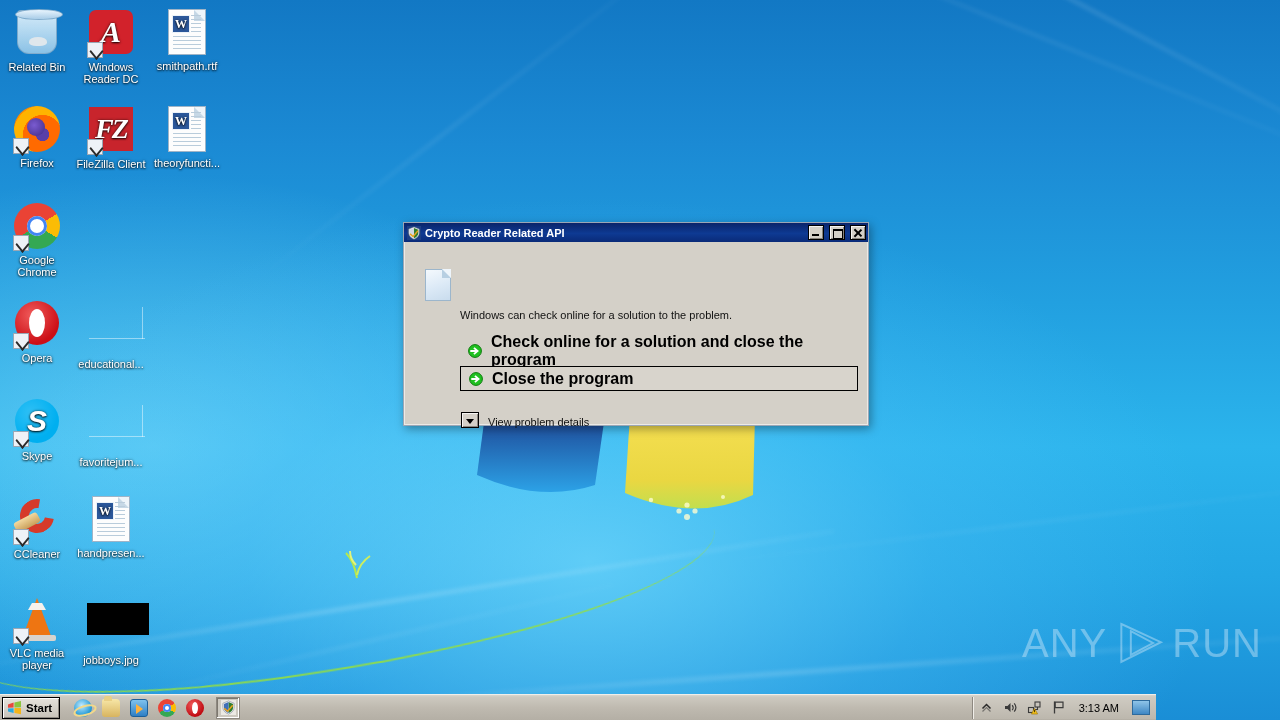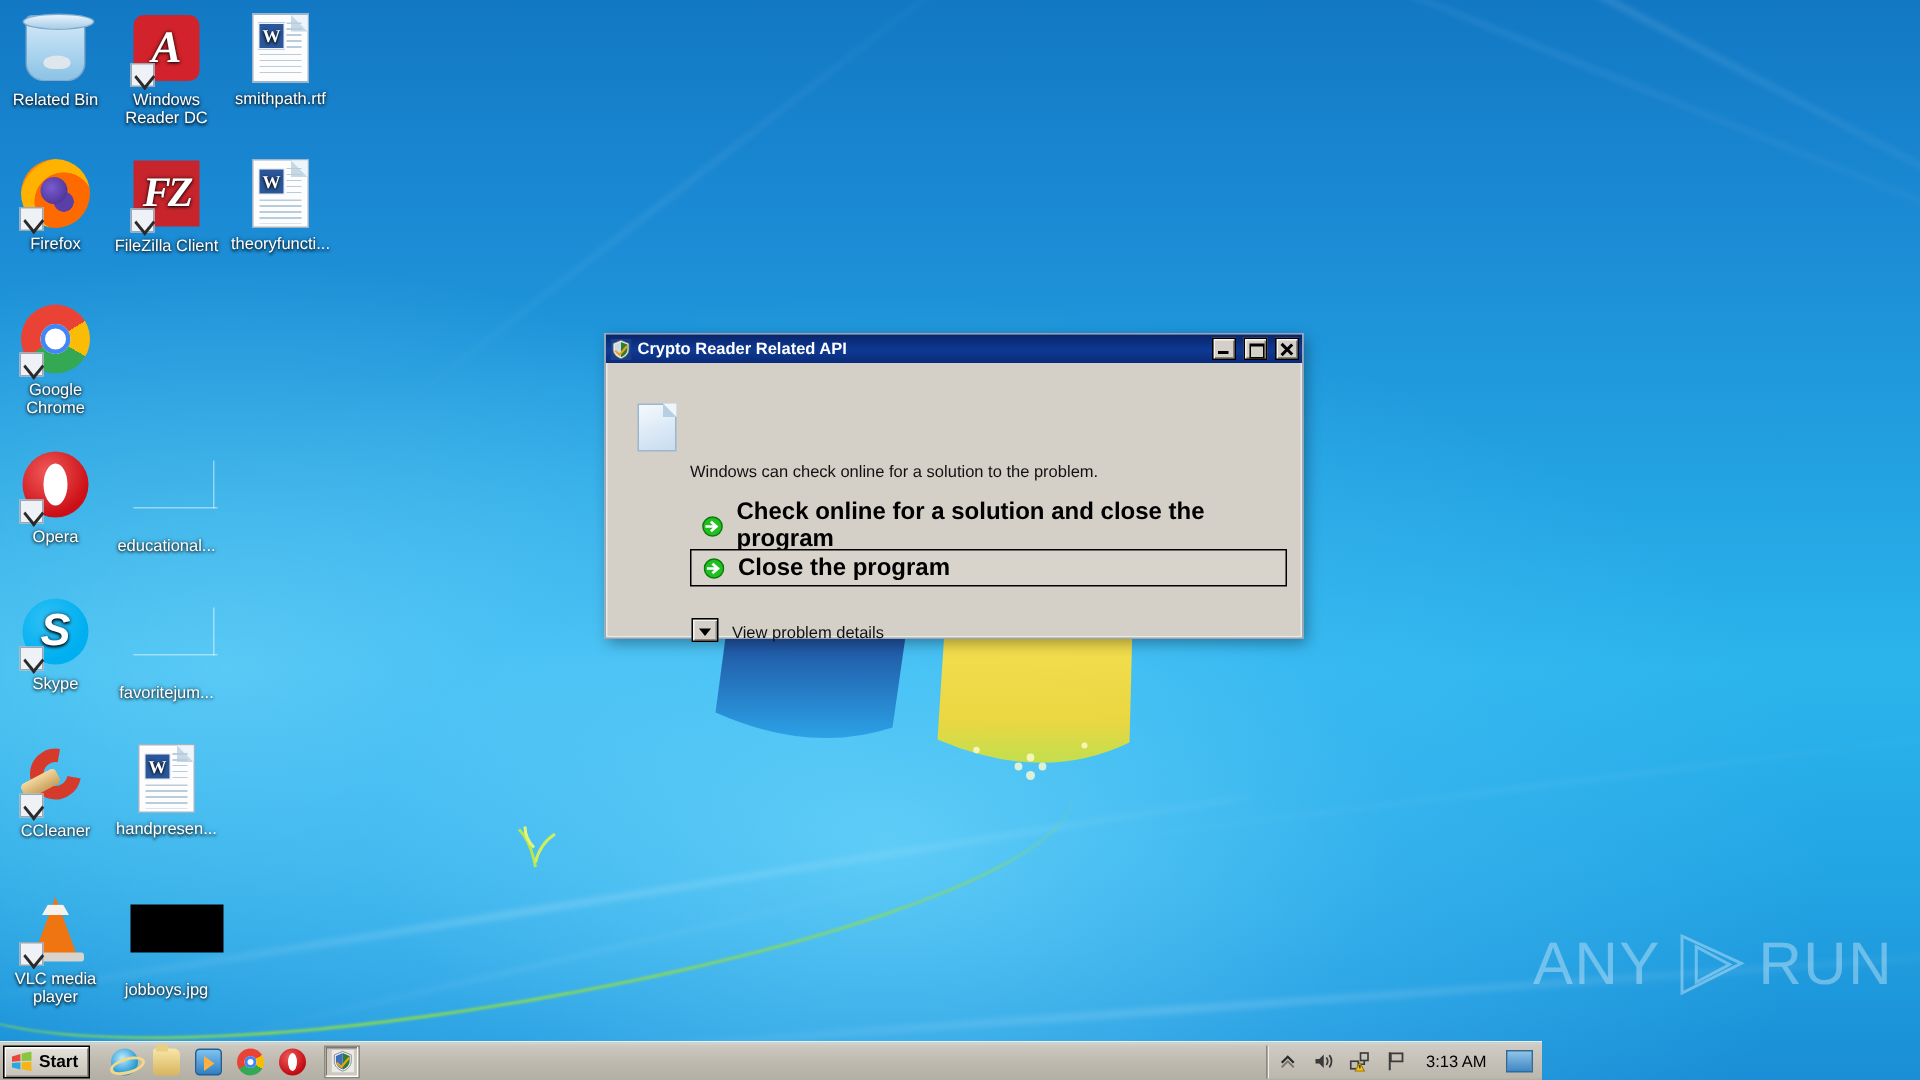--- a/index.html
+++ b/index.html
@@ -255,21 +255,21 @@
   #details-btn::after {
     content:""; position:absolute; left:4px; top:6px;
     border-left: 4.5px solid transparent; border-right: 4.5px solid transparent;
     border-top: 5px solid #000;
   }
   #details-label { font-size: 11px; color: #111; }
 
   
   #taskbar {
     position: absolute; left: 0; bottom: 0;
-    width: 1028px; height: 26px;
+    width: 1156px; height: 26px;
     background: linear-gradient(180deg, #d9d6ce 0%, #cdc9c0 8%, #bfbab0 50%, #b4afa5 100%);
     border-top: 1px solid #f0eee9;
     display: flex; align-items: center;
     padding: 0 0 0 2px;
   }
   #start-btn {
     height: 22px; padding: 0 7px 0 4px;
     display: flex; align-items: center; gap: 4px;
     background: linear-gradient(180deg, #e6e3dc, #c7c2b8);
     border: 1px solid #000;

